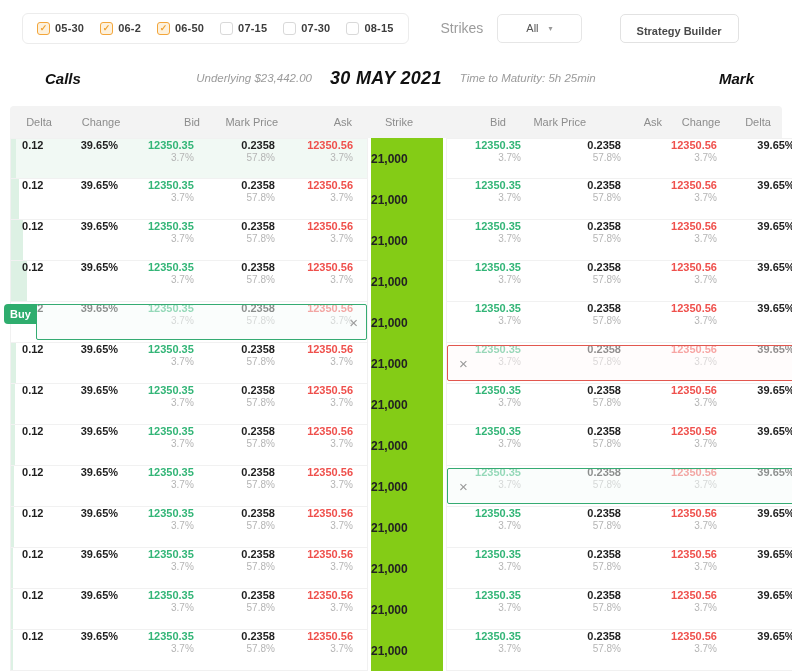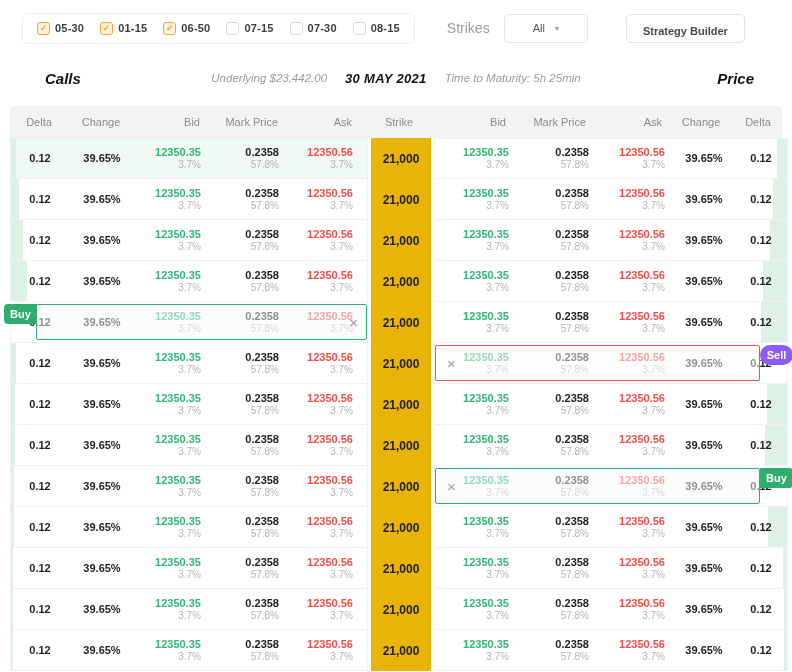--- a/index.html
+++ b/index.html
@@ -18,21 +18,21 @@
   .select { display:flex; align-items:center; margin-left:14px; border:1px solid #e6e6e6; border-radius:5px; height:29px; padding:0 28px; font-size:11px; color:#555; min-width:58px; justify-content:space-between; background:#fff; cursor:pointer; }
   .caret { font-size:8px; color:#9a9a9a; margin-left:10px; }
   .sb-btn { margin-left:38px; border:1px solid #e2e2e2; border-radius:5px; height:29px; padding:10px 16px; font-size:11px; font-weight:700; color:#4a4a4a; background:#fff; font-family:inherit; cursor:pointer; }
 
   
   .chain-header { position:relative; display:flex; align-items:center; height:40px; margin-top:14px; padding:0 38px 0 45px;font-style:italic; }
   .calls-label, .puts-label { font-size:15px; font-weight:700; color:#111; }
   .puts-label { margin-left:auto; }
   .ch-center { position:absolute; left:0; right:0; display:flex; align-items:center; justify-content:center; pointer-events:none; }
   .underlying, .maturity { font-size:11.5px; color:#9b9b9b; }
-  .date { font-size:13px; font-weight:700; color:#111; margin:0 18px; letter-spacing:.3px; }
+  .date { font-size:18px; font-weight:700; color:#111; margin:0 18px; letter-spacing:.3px; }
 
   
   .table { margin:8px 10px 0 10px; }
   .thead { display:flex; height:32px; background:#f3f3f3; border-radius:4px 4px 0 0; align-items:center; color:#8c8c8c; font-size:11px; }
   .side-head, .side { display:flex; align-items:center; }
   .side-head.calls, .side.calls { width:358px; }
   .side-head.puts, .side.puts { flex:1; }
   .strike-col { width:60px; margin:0 3px; text-align:center; flex-shrink:0; }
   .thead .strike-col { color:#8c8c8c; }
 
@@ -44,27 +44,27 @@
   .p-bid { width:82px; text-align:right; padding-right:8px; }
   .p-mark { width:80px; text-align:right; padding-right:8px; }
   .p-ask { width:76px; text-align:right; padding-right:8px; }
   .p-change { width:62px; text-align:center; }
   .p-delta { width:52px; text-align:center; }
 
   .row { display:flex; height:41px; }
   .side { position:relative; background:#fff; border:1px solid #f1f1f1; border-top:none; }
   .row:first-child .side { border-top:1px solid #f1f1f1; }
   .side.tinted { background:#f1f9f4; }
-  .strike-cell { width:60px; margin:0 3px; background:#eab308; display:flex; align-items:center; justify-content:center; font-size:12px; font-weight:700; color:#222; flex-shrink:0; }
+  .strike-cell { width:72px; margin:0 3px; background:#84cc16; display:flex; align-items:center; font-size:12px; font-weight:700; color:#222; flex-shrink:0; }
 
   .depth { position:absolute; top:0; bottom:0; background:#ddf1e4; z-index:0; }
   .depth.left { left:0; }
   .depth.right { right:0; }
 
-  .cells { position:relative; z-index:1; display:flex; align-items:center; width:100%; height:100%; }
+  .cells { position:relative; z-index:1; display:flex; align-items:flex-start; width:100%; height:100%;gap:20px; }
   .cell .main { font-size:11px; font-weight:700; color:#1f1f1f; line-height:13px; }
   .cell .sub { font-size:10px; color:#b5b5b5; line-height:12px; }
   .main.green { color:#33b577; }
   .main.red { color:#ef504c; }
 
   .selbox { position:absolute; top:2px; bottom:2px; border:1px solid transparent; border-radius:2px; z-index:2; display:none; }
   .side.calls .selbox { left:25px; right:0; }
   .side.puts .selbox { left:0; right:27px; }
   .side.sel-buy .selbox { display:block; border-color:#35ab72; background:rgba(246,252,249,.5); }
   .side.sel-sell .selbox { display:block; border-color:#e2574f; background:rgba(255,250,250,.5); }
@@ -85,21 +85,21 @@
 <body>
 
 <div class="filter-bar">
   <div class="exp-box">
       <label class="chk checked">
     <span class="cbox">✓</span>
     <span class="clbl">05-30</span>
   </label>
       <label class="chk checked">
     <span class="cbox">✓</span>
-    <span class="clbl">01-15</span>
+    <span class="clbl">06-2</span>
   </label>
       <label class="chk checked">
     <span class="cbox">✓</span>
     <span class="clbl">06-50</span>
   </label>
       <label class="chk">
     <span class="cbox"></span>
     <span class="clbl">07-15</span>
   </label>
       <label class="chk">
@@ -121,21 +121,21 @@
   <button class="sb-btn">Strategy Builder</button>
 </div>
 
 <div class="chain-header">
   <span class="calls-label">Calls</span>
   <div class="ch-center">
     <span class="underlying">Underlying $23,442.00</span>
     <span class="date">30 MAY 2021</span>
     <span class="maturity">Time to Maturity: 5h 25min</span>
   </div>
-  <span class="puts-label">Price</span>
+  <span class="puts-label">Mark</span>
 </div>
 
 <div class="table">
   <div class="thead">
     <div class="side-head calls">
       <span class="c-delta">Delta</span>
       <span class="c-change">Change</span>
       <span class="c-bid">Bid</span>
       <span class="c-mark">Mark Price</span>
       <span class="c-ask">Ask</span>

